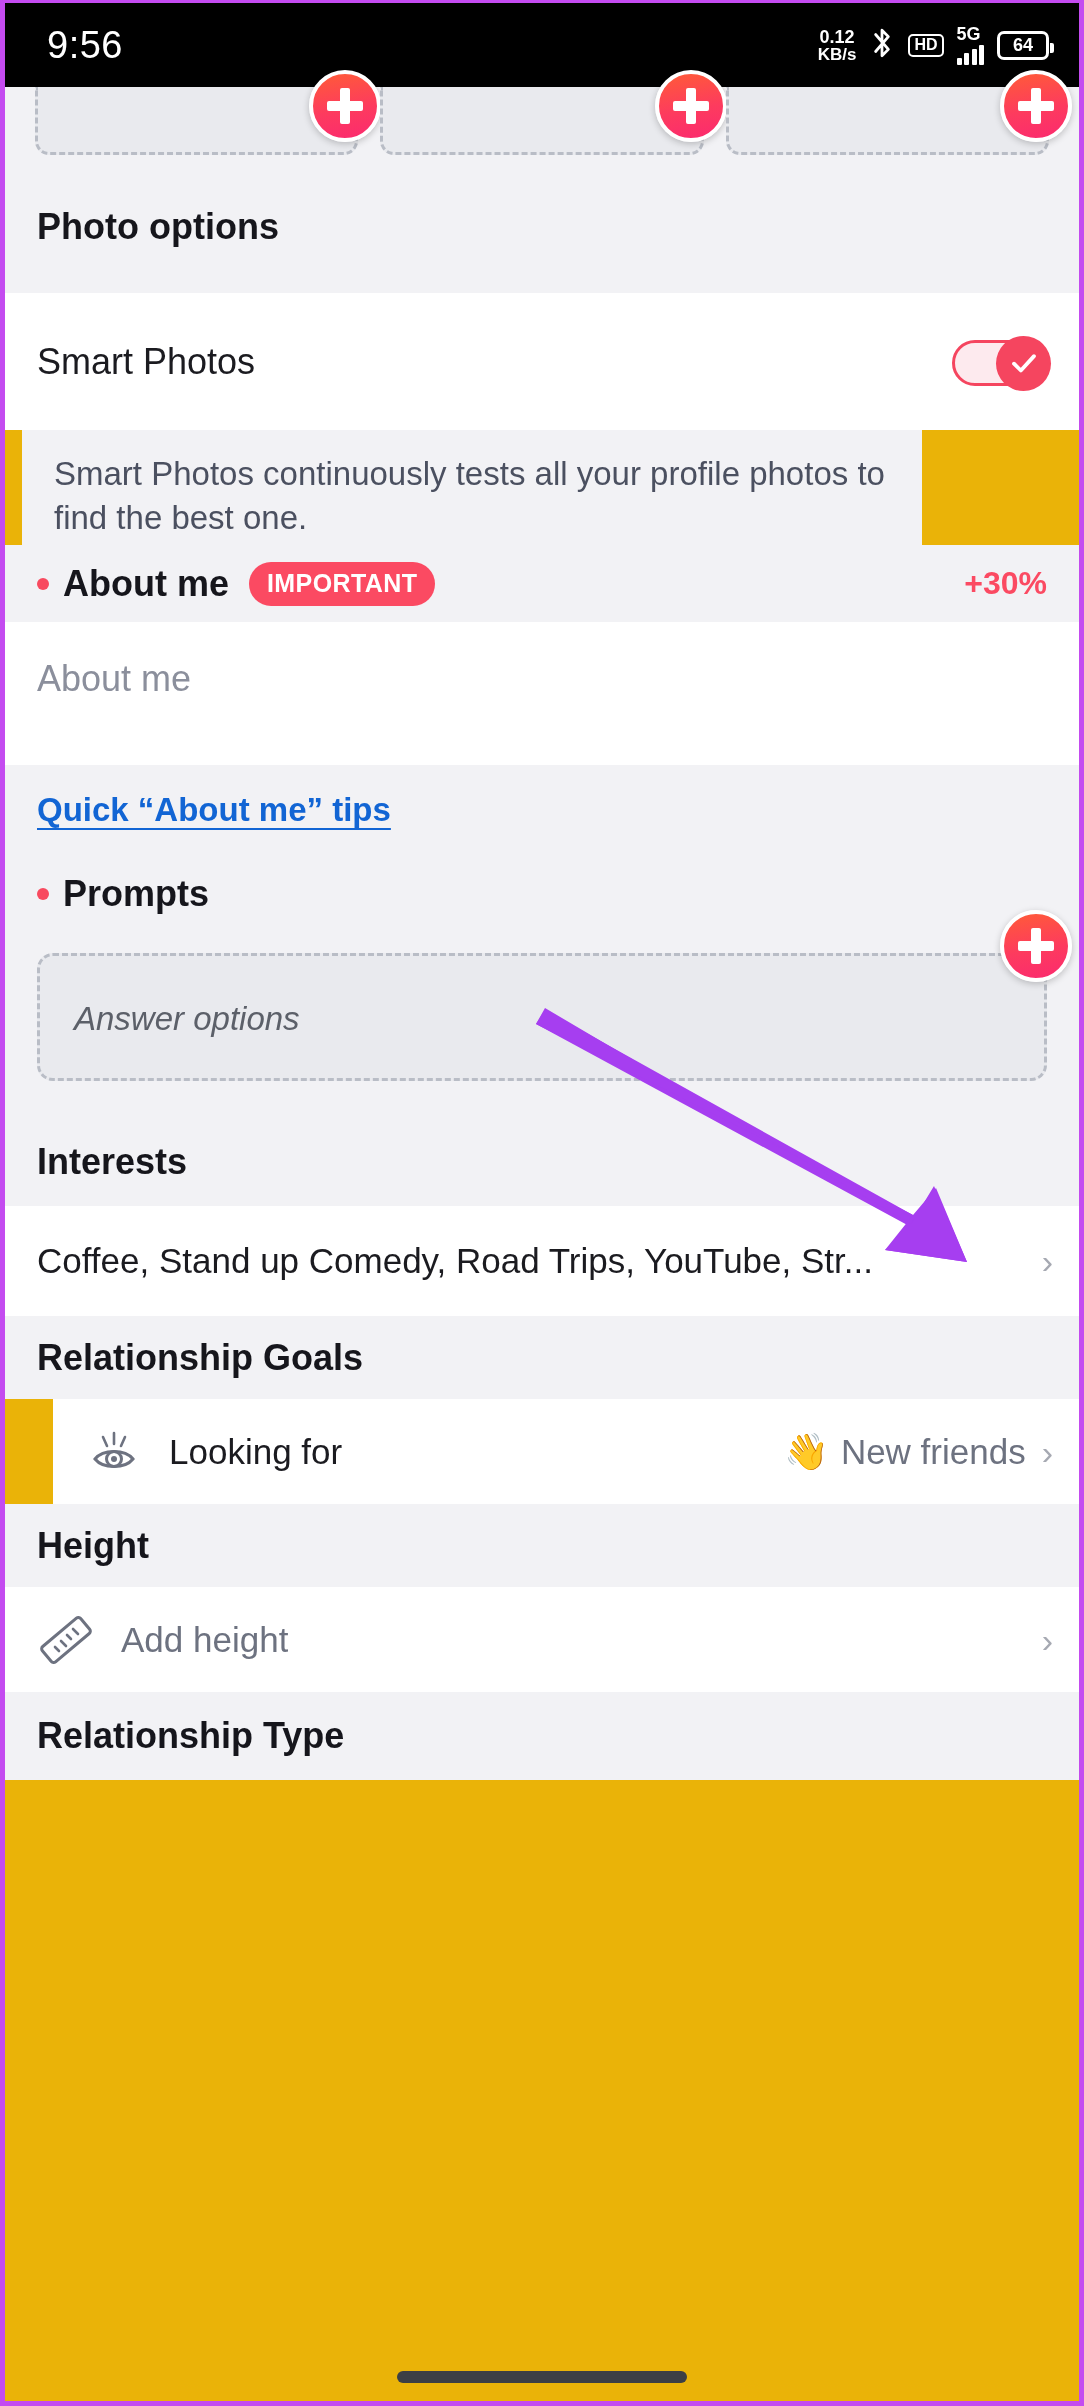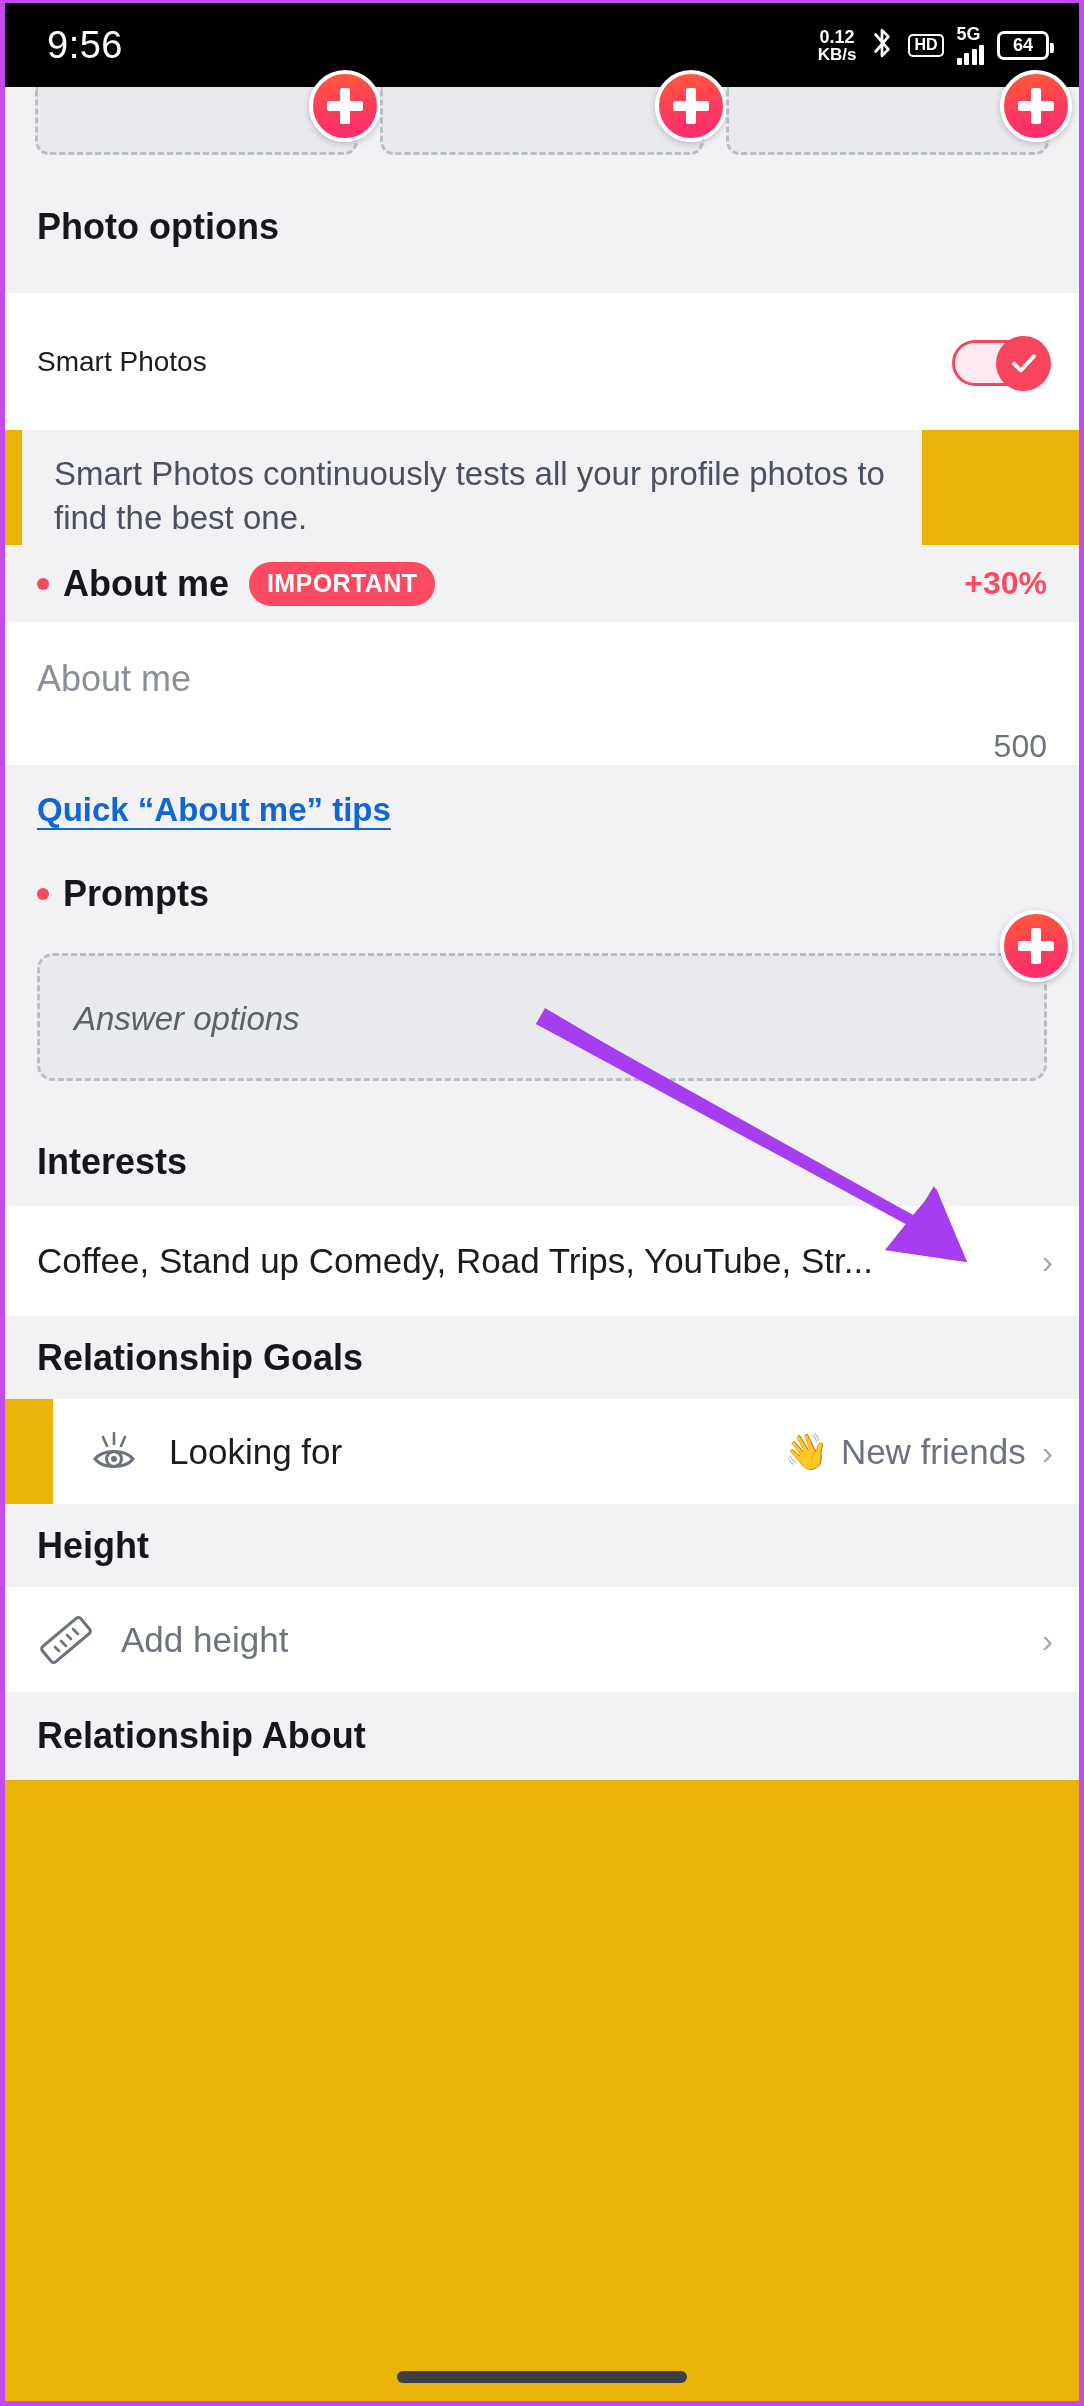--- a/index.html
+++ b/index.html
@@ -129,21 +129,21 @@
     font-weight: 700;
     color: #16161c;
   }
   .row-white {
     background: #ffffff;
     padding: 0 32px;
     display: flex;
     align-items: center;
     justify-content: space-between;
   }
-  .row-label { font-size: 28px; color: #1b1b20; font-weight: 400; }
+  .row-label { font-size: 36px; color: #1b1b20; font-weight: 400; }
 
   
   .toggle {
     position: relative;
     width: 95px; height: 52px;
   }
   .toggle .track {
     position: absolute; left: 0; top: 4px;
     width: 86px; height: 46px;
     border-radius: 26px;
@@ -321,21 +321,20 @@
     <span class="title-left">
       <span class="dot"></span>
       <span class="title-text">About me</span>
       <span class="badge">IMPORTANT</span>
     </span>
     <span class="pct">+30%</span>
   </div>
 
   <div class="input-block" style="height:143px;">
     <div class="input-ph">About me</div>
-    <div class="counter">500</div>
   </div>
 
   <div class="tips-wrap" style="height:90px;">
     <span class="tips-link">Quick “About me” tips</span>
   </div>
 
   <div class="title-row" style="height:78px;">
     <span class="title-left">
       <span class="dot"></span>
       <span class="title-text">Prompts</span>
@@ -386,21 +385,21 @@
         <svg width="54" height="54" viewBox="0 0 54 54">
           <rect x="2" y="17" width="50" height="20" rx="3" fill="none" stroke="#6d7280" stroke-width="3" transform="rotate(-40 27 27)"></rect>
           <path d="M16 34 L20 38 M22 28 L27 33 M28 22 L32 26 M34 16 L39 21" stroke="#6d7280" stroke-width="2.6" stroke-linecap="round"></path>
         </svg>
       </span>
       <span class="list-text muted">Add height</span>
     </span>
     <span class="chev">›</span>
   </div>
 
-  <div class="sec-header" style="height:88px;">Relationship About</div>
+  <div class="sec-header" style="height:88px;">Relationship Type</div>
 
   <svg class="annot-arrow" width="1084" height="2406" viewBox="0 0 1084 2406">
     <path d="M531 1021 L906 1224 L880 1247 L962 1259 L931 1185 L908 1212 L540 1007 Z" fill="#a63ef0"></path>
     <path d="M531 1021 L908 1212 L880 1247 L962 1259 L929 1183 L906 1221 L540 1005 Z" fill="#a63ef0"></path>
   </svg>
 
   <div class="home-ind"></div>
 
 </div>
 

